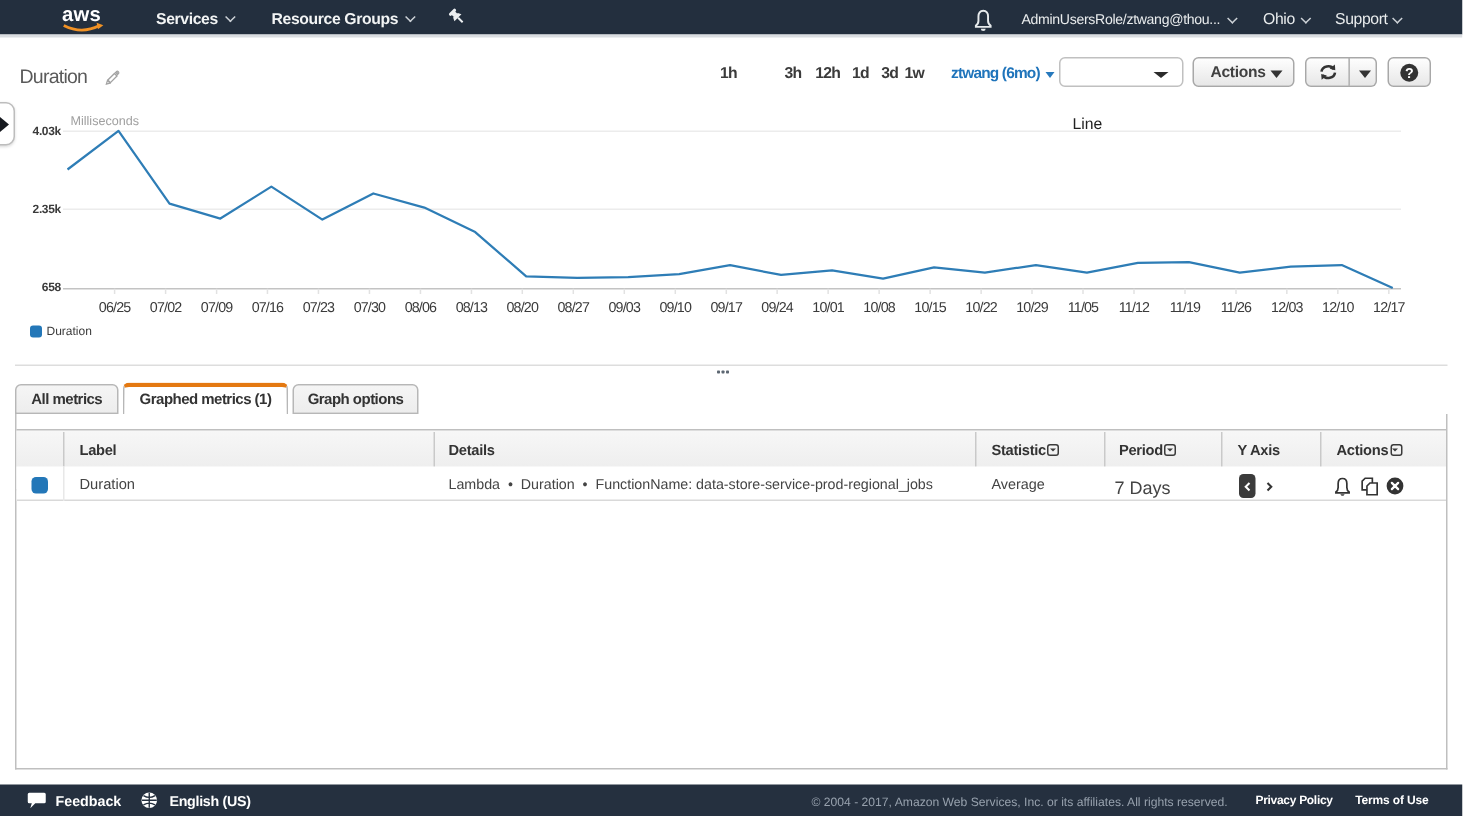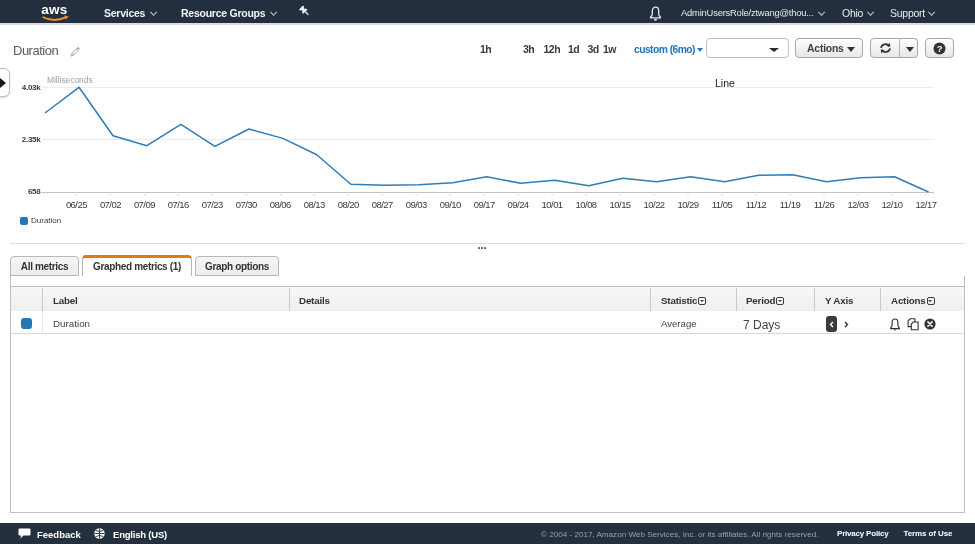--- a/index.html
+++ b/index.html
@@ -167,21 +167,21 @@
   <path d="M0.9 10.1 L1.6 7.7 L3.3 9.4 Z" fill="#fff" stroke="#a2a2a2" stroke-width="0.8"></path>
   <path d="M6.9 2.4 L7.6 1.7 Q8.2 1.1 8.9 1.8 Q9.6 2.5 9 3.1 L8.3 3.8 Z" fill="#b0b0b0" stroke="#a2a2a2" stroke-width="0.7"></path>
 </svg>
 
 <div class="range" style="left:480px">1h</div>
 <div class="range" style="left:523px">3h</div>
 <div class="range" style="left:543.5px">12h</div>
 <div class="range" style="left:568px">1d</div>
 <div class="range" style="left:587.5px">3d</div>
 <div class="range" style="left:603px">1w</div>
-<div id="custom">custom (6mo)</div>
+<div id="custom">ztwang (6mo)</div>
 <span class="caret-b"></span>
 
 <div class="btn" id="lineselect">
       <span class="lbl">Line</span>
       <span class="caret-d" style="right:9px;top:8.5px;border-left:5px solid transparent;border-right:5px solid transparent;border-top:4.5px solid #2b2b2b"></span>
     </div>
 
 <div class="btn" style="left:795px;width:68px;padding:4px 0 0 11px">Actions<span class="caret-d" style="right:7px;top:8px"></span></div>
 
 <div class="btn" style="left:870px;width:30px;border-radius:4px 0 0 4px">
@@ -218,20 +218,21 @@
     <div class="vline" style="left:31px"></div>
     <div class="vline" style="left:278px"></div>
     <div class="vline" style="left:639px"></div>
     <div class="vline" style="left:725px"></div>
     <div class="vline" style="left:803px"></div>
     <div class="vline" style="left:869px"></div>
   </div>
   <div id="trow">
     <div class="sq" style="left:10px;top:7px"></div>
     <div class="rcell" style="left:42px">Duration</div>
+    <div class="rcell" style="left:288px;font-size:9.5px">Lambda&nbsp; • &nbsp;Duration&nbsp; • &nbsp;FunctionName: data-store-service-prod-regional_jobs</div>
     <div class="rcell" style="left:650px;font-size:9.6px">Average</div>
     <div class="rcell" style="left:732px;font-size:12px">7 Days</div>
     <div class="abs" style="left:815px;top:5px;width:11px;height:16px;background:#3b3b3b;border-radius:3px">
       <svg class="abs" style="left:3px;top:4.5px" width="5" height="7" viewBox="0 0 5 7">
             <path d="M4 1 L1.5 3.5 L4 6" fill="none" stroke="#fff" stroke-width="1.4"></path>
           </svg>
     </div>
     <svg class="abs" style="left:833px;top:9.5px" width="5" height="7" viewBox="0 0 5 7">
           <path d="M1 1 L3.5 3.5 L1 6" fill="none" stroke="#333" stroke-width="1.4"></path>
         </svg>

